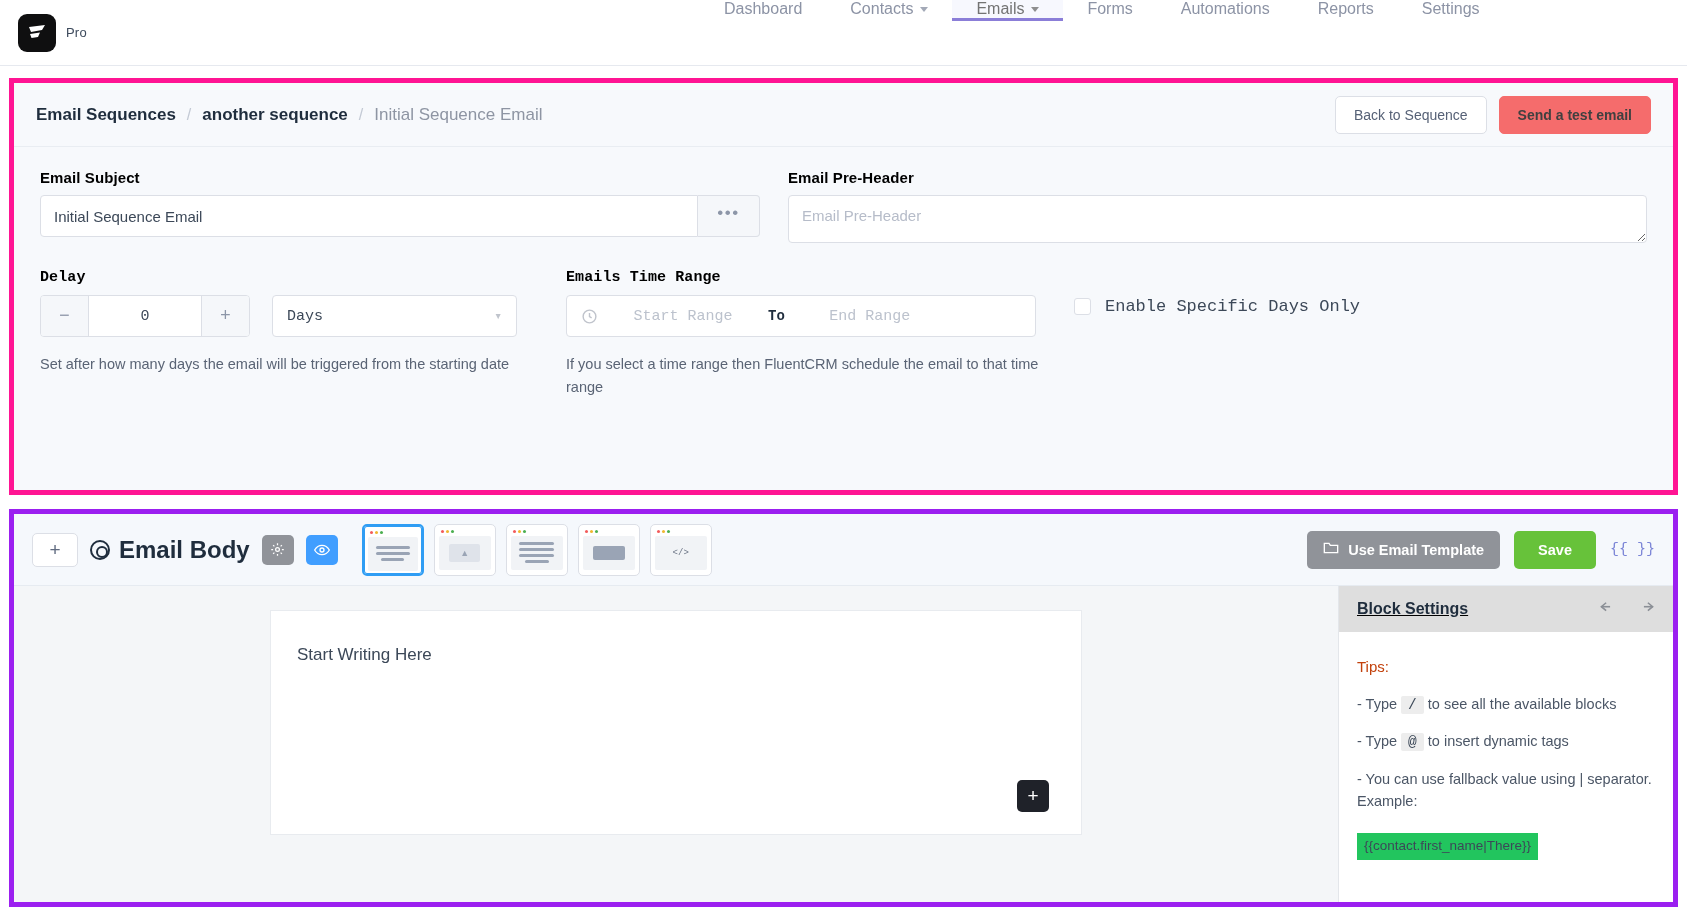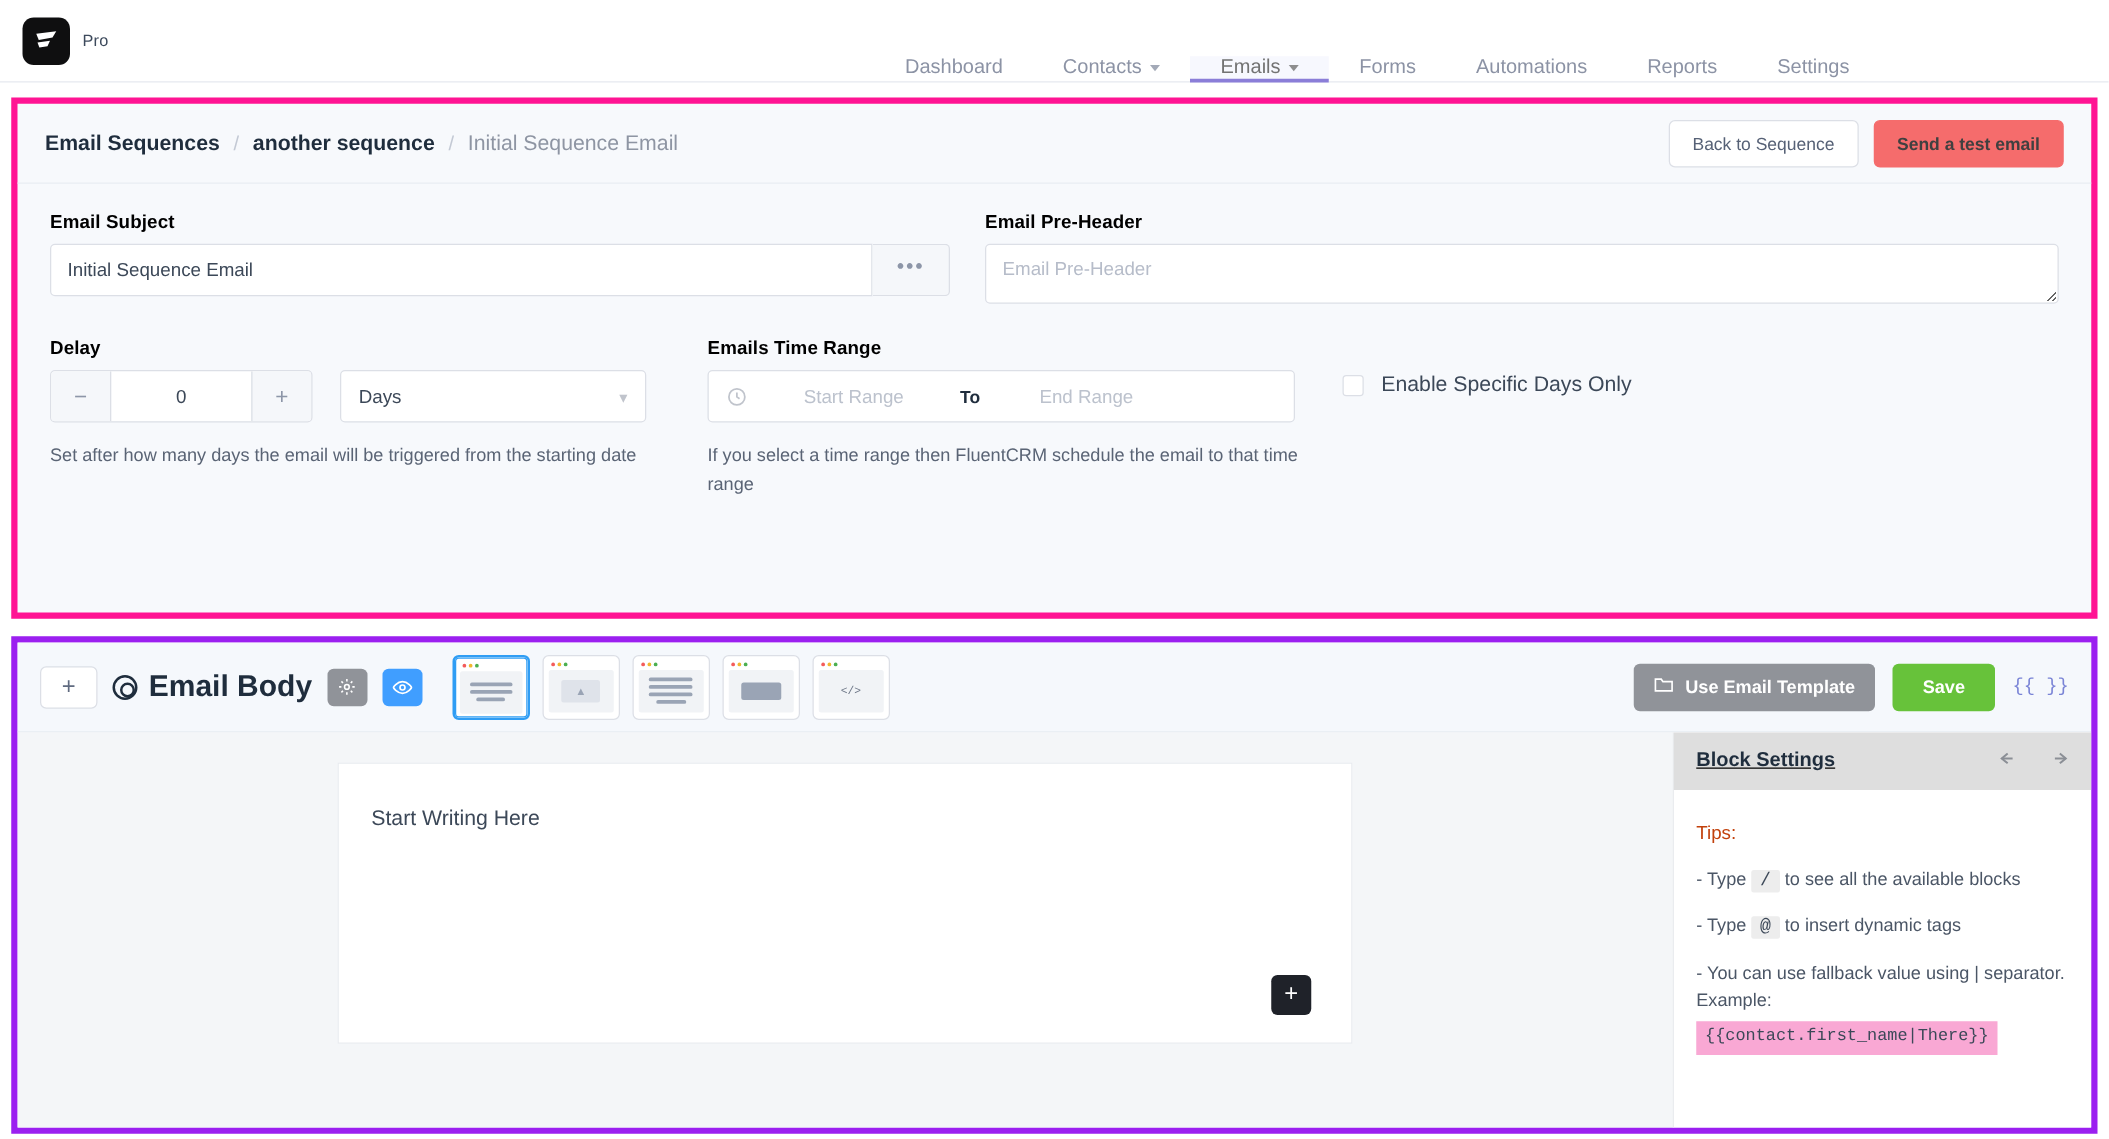--- a/index.html
+++ b/index.html
@@ -16,21 +16,21 @@
     height: 66px; background:#fff; border-bottom:1px solid #e6e9ef;
     display:flex; align-items:center; position:relative;
   }
   .brand { display:flex; align-items:center; gap:10px; padding-left:18px; }
   .logo-box {
     width:38px; height:38px; background:#0f0f10; border-radius:9px;
     display:flex; align-items:center; justify-content:center;
   }
   .pro-text { font-size:13px; color:#3d4a5c; letter-spacing:.2px; }
 
-  .nav-items { position:absolute; left:700px; top:0; height:66px; display:flex; align-items:flex-end; }
+  .nav-items { position:absolute; left:700px; top:0; height:66px; display:flex; align-items:flex-start; }
   .nav-item {
     display:flex; align-items:center; gap:7px; padding:0 24px;
     font-size:16px; color:#8c93a5; cursor:pointer; position:relative;
     border-bottom:3px solid transparent;
   }
   .nav-item.active { color:#737373; background:#f7f8fe; border-bottom-color:#8b7ed8; }
   .caret { width:0;height:0;border-left:4.5px solid transparent;border-right:4.5px solid transparent;border-top:5px solid currentColor; opacity:.8; }
 
   
   .pink-wrap {
@@ -71,21 +71,21 @@
     background:#f5f7fa; color:#8d96a8; display:flex; align-items:center; justify-content:center;
     font-size:17px; letter-spacing:1.5px; cursor:pointer; line-height:0; padding-bottom:6px;
   }
   .ta {
     width:100%; height:48px; border:1px solid #dcdfe6; border-radius:4px;
     padding:11px 13px; font-size:15px; color:#3c4858; resize:vertical;
     font-family:"Liberation Sans", sans-serif; outline:none;
   }
   .ta::placeholder, .text-input::placeholder { color:#b6bcc9; }
 
-  .row2 { display:flex; gap:28px; margin-top:22px; }
+  .row2 { display:flex; gap:28px; margin-top:22px;font-family:Liberation Mono, monospace; }
   .delay-col { width:498px; }
   .time-col { width:480px; }
   .days-col { flex:1; padding-top:28px; }
 
   .delay-line { display:flex; gap:22px; }
   .stepper { display:flex; width:210px; height:42px; border:1px solid #dcdfe6; border-radius:4px; overflow:hidden; background:#fff; }
   .step-btn { width:48px; background:#f5f7fa; color:#8d96a8; display:flex; align-items:center; justify-content:center; font-size:18px; cursor:pointer; }
   .step-btn.minus { border-right:1px solid #dcdfe6; }
   .step-btn.plus { border-left:1px solid #dcdfe6; }
   .step-val { flex:1; display:flex; align-items:center; justify-content:center; font-size:15px; color:#3c4858; }
@@ -168,21 +168,21 @@
     height:46px; background:#dedede; display:flex; align-items:center; justify-content:space-between;
     padding:0 18px;
     text-decoration:underline;
   }
   .sp-title { font-size:16px; font-weight:bold; color:#1f2d3d; }
   .sp-icons { display:flex; gap:18px; color:#8b8f96; font-size:18px; }
   .sp-body { padding:26px 18px 0 18px; }
   .tips-h { font-size:15px; color:#c2410c; margin-bottom:18px; }
   .tip { font-size:14.5px; color:#4b5666; line-height:1.55; margin-bottom:14px; }
   .kbd { background:#ededed; padding:1px 7px; border-radius:2px; font-family:"Liberation Mono", monospace; color:#3c4858; }
-  .codeline { font-family:Liberation Mono, monospace; font-size:13.5px; color:#3c4858; background:#f9a8d4; padding:3px 7px; display:inline-block; margin-top:4px; }
+  .codeline { font-family:Liberation Sans, sans-serif; font-size:13.5px; color:#3c4858; background:#22c55e; padding:3px 7px; display:inline-block; margin-top:20px; }
 </style>
 </head>
 <body>
 
 <div class="page">
 
   <div class="topnav">
     <div class="brand">
       <div class="logo-box">
         <svg width="24" height="24" viewBox="0 0 24 24">

